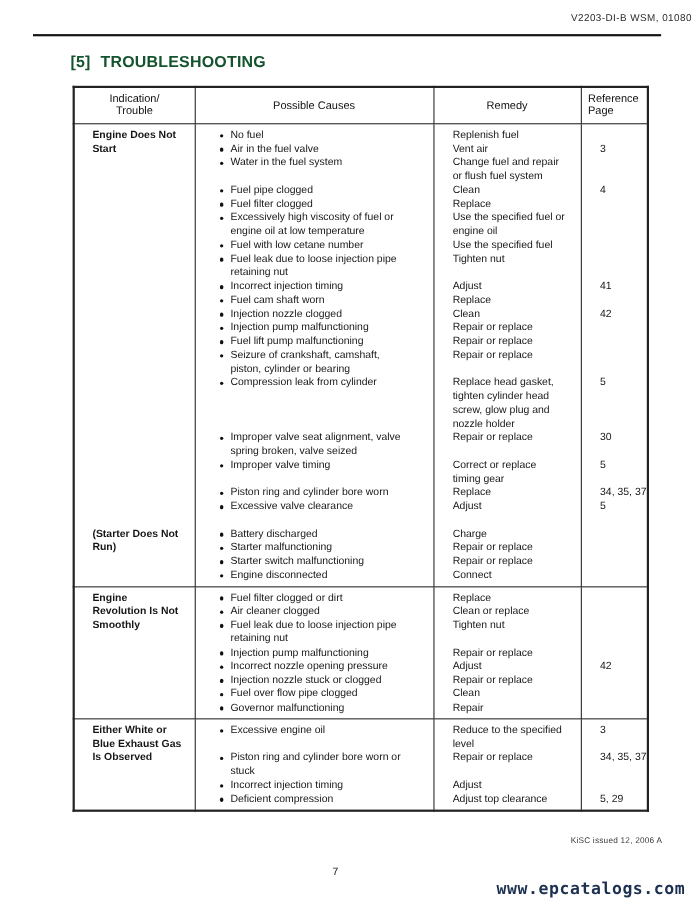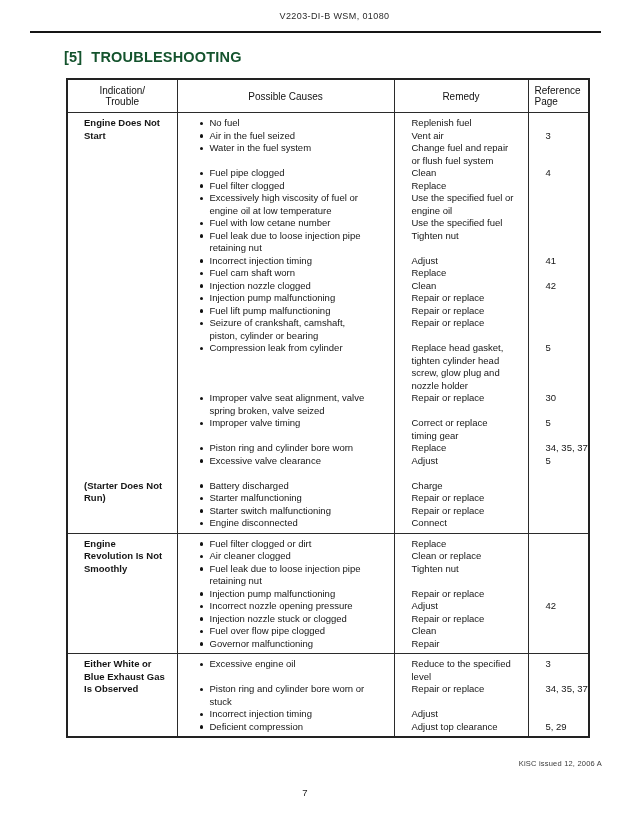--- a/index.html
+++ b/index.html
@@ -1,21 +1,21 @@
 <!DOCTYPE html>
 <html><head>
 <meta charset="utf-8">
 <style>
   html,body{margin:0;padding:0;background:#ffffff;}
   .page{
     position:relative;width:629px;height:827px;background:#ffffff;overflow:hidden;
     font-family:"Liberation Sans",sans-serif;color:#1a1a1a;
   }
   .running-header{
-    position:absolute;top:11px;left:40px;right:0;text-align:center;
+    position:absolute;top:11px;left:40px;right:0;text-align:right;
     font-size:9px;letter-spacing:0.4px;color:#2a2a2a;
   }
   .header-rule{position:absolute;top:31px;left:30px;width:571px;height:2px;background:#151515;}
   .page-title{
     position:absolute;top:49px;left:64px;font-size:14.5px;font-weight:bold;
     letter-spacing:0.2px;color:#14532d;
   }
   .page-title .title-text{margin-left:9px;}
   .ts-table{
     position:absolute;top:78px;left:66px;width:524px;
@@ -119,21 +119,21 @@
             <div class="line ind-line"><span></span></div>
             <div class="line ind-line"><span></span></div>
             <div class="line ind-line"><span></span></div>
             <div class="line ind-line"><span>(Starter Does Not</span></div>
             <div class="line ind-line"><span>Run)</span></div>
             <div class="line ind-line"><span></span></div>
             <div class="line ind-line"><span></span></div>
           </td>
           <td class="cell-cause">
             <div class="line cause-line"><span class="bullet"></span><span>No fuel</span></div>
-            <div class="line cause-line"><span class="bullet"></span><span>Air in the fuel seized</span></div>
+            <div class="line cause-line"><span class="bullet"></span><span>Air in the fuel valve</span></div>
             <div class="line cause-line"><span class="bullet"></span><span>Water in the fuel system</span></div>
             <div class="line cause-line"><span></span></div>
             <div class="line cause-line"><span class="bullet"></span><span>Fuel pipe clogged</span></div>
             <div class="line cause-line"><span class="bullet"></span><span>Fuel filter clogged</span></div>
             <div class="line cause-line"><span class="bullet"></span><span>Excessively high viscosity of fuel or</span></div>
             <div class="line cause-line"><span>engine oil at low temperature</span></div>
             <div class="line cause-line"><span class="bullet"></span><span>Fuel with low cetane number</span></div>
             <div class="line cause-line"><span class="bullet"></span><span>Fuel leak due to loose injection pipe</span></div>
             <div class="line cause-line"><span>retaining nut</span></div>
             <div class="line cause-line"><span class="bullet"></span><span>Incorrect injection timing</span></div>
@@ -308,14 +308,15 @@
             <div class="line ref-line"><span></span></div>
             <div class="line ref-line"><span></span></div>
             <div class="line ref-line"><span>5, 29</span></div>
           </td>
         </tr>
       </tbody>
   </table>
 
   <div class="page-number">7</div>
   <div class="issued-note">KiSC issued 12, 2006 A</div>
+  <a class="watermark-link" href="#">www.epcatalogs.com</a>
 
 </div>
 
 </body></html>

